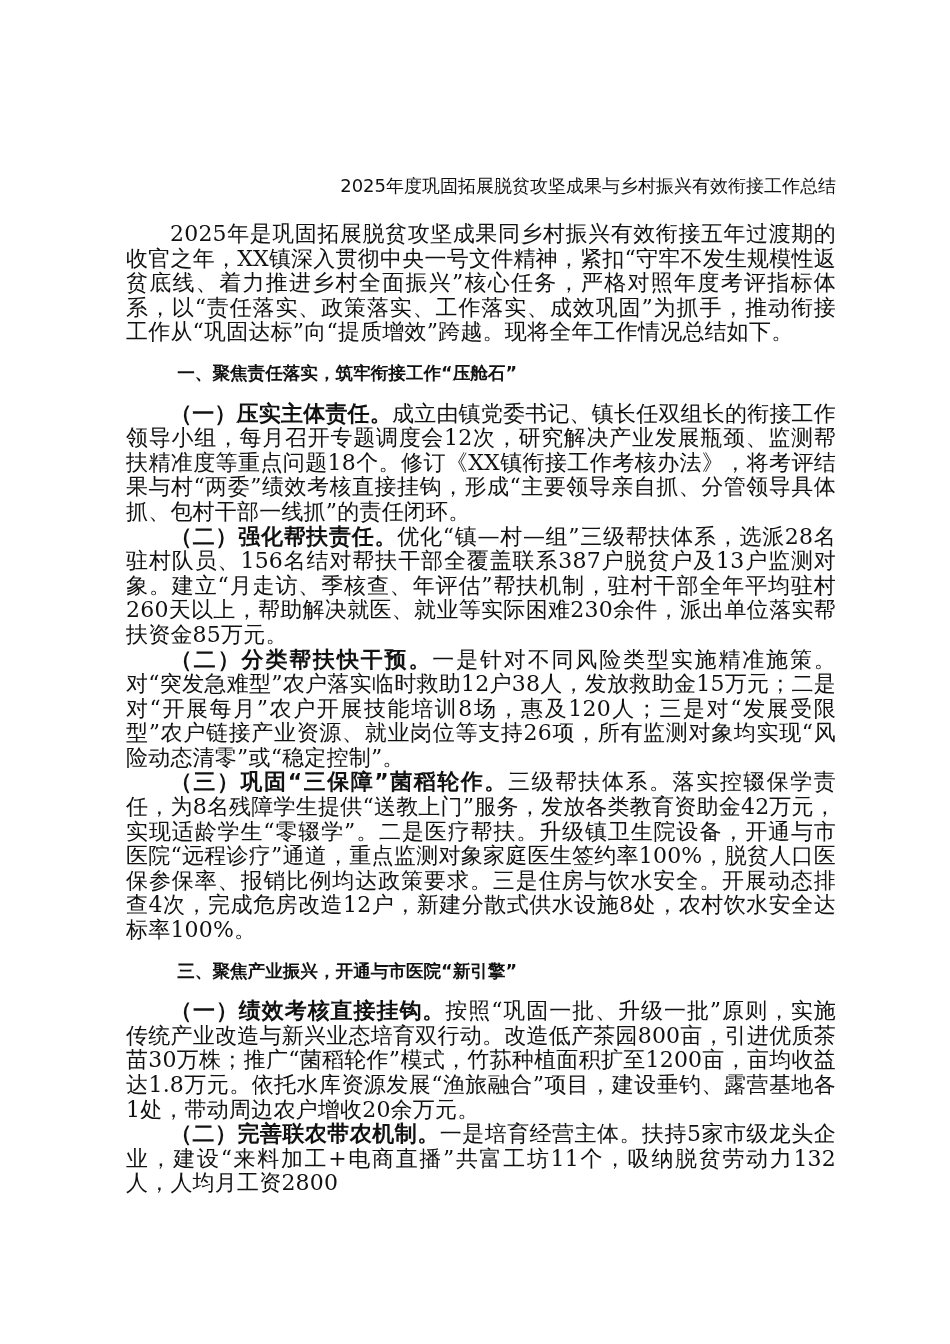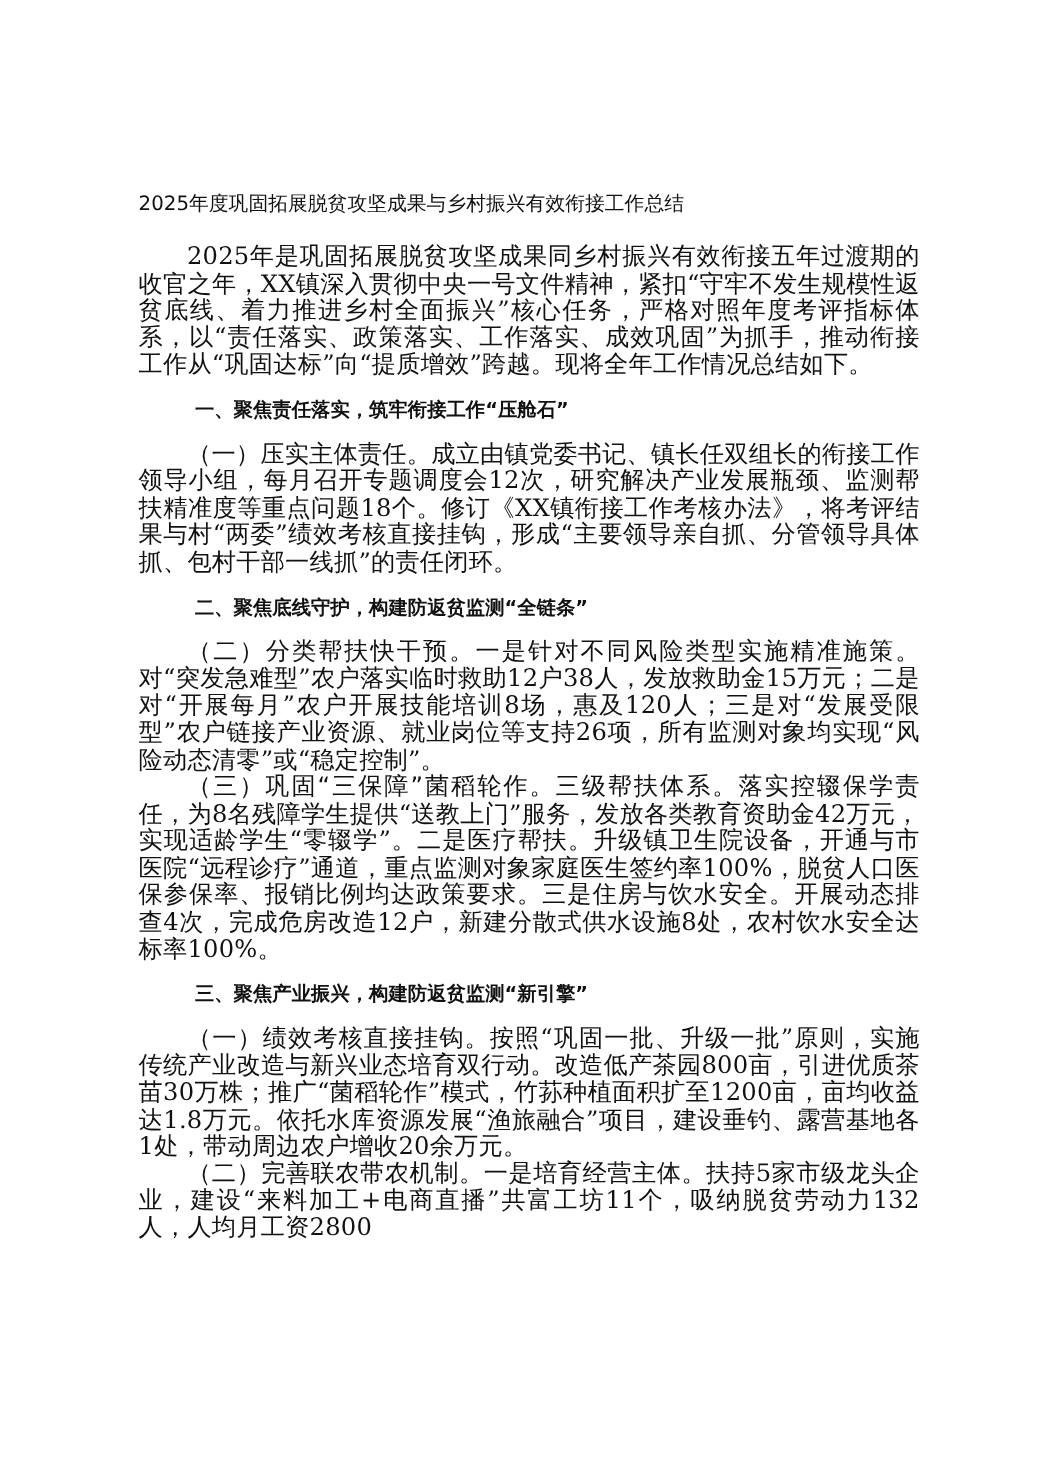--- a/index.html
+++ b/index.html
@@ -6,21 +6,21 @@
   body { width: 950px; height: 1344px; position: relative; overflow: hidden; }
   .page {
     position: absolute;
     left: 126px;
     top: 172px;
     width: 710px;
     color: #111;
     font-family: "DejaVu Serif", "Liberation Serif", serif;
   }
   .title {
-    text-align: left;
+    text-align: right;
     font-family: "DejaVu Sans", "Liberation Sans", sans-serif;
     font-size: 18px;
     line-height: 28px;
     margin: 0 0 22px 0;
     letter-spacing: 0;
   }
   .para {
     font-size: 22px;
     line-height: 24.6px;
     text-indent: 2em;
@@ -30,35 +30,35 @@
   }
   .heading {
     font-size: 17.6px;
     line-height: 24.6px;
     text-indent: 2em;
     margin: 16px;
     font-weight: bold;
     font-family: "DejaVu Sans", "Liberation Sans", sans-serif;
   }
   .sub {
-    font-weight: normal;
+    font-weight: bold;
     font-family: "DejaVu Sans", "Liberation Sans", sans-serif;
   }
 </style>
 </head>
 <body>
 
 <div class="page">
   <div class="title">2025年度巩固拓展脱贫攻坚成果与乡村振兴有效衔接工作总结</div>
 
   <p class="para">2025年是巩固拓展脱贫攻坚成果同乡村振兴有效衔接五年过渡期的收官之年，XX镇深入贯彻中央一号文件精神，紧扣“守牢不发生规模性返贫底线、着力推进乡村全面振兴”核心任务，严格对照年度考评指标体系，以“责任落实、政策落实、工作落实、成效巩固”为抓手，推动衔接工作从“巩固达标”向“提质增效”跨越。现将全年工作情况总结如下。</p>
 
   <p class="heading">一、聚焦责任落实，筑牢衔接工作“压舱石”</p>
   <p class="para"><span class="sub">（一）压实主体责任。</span><span>成立由镇党委书记、镇长任双组长的衔接工作领导小组，每月召开专题调度会12次，研究解决产业发展瓶颈、监测帮扶精准度等重点问题18个。修订《XX镇衔接工作考核办法》，将考评结果与村“两委”绩效考核直接挂钩，形成“主要领导亲自抓、分管领导具体抓、包村干部一线抓”的责任闭环。</span></p>
+  <p class="para"><span class="sub">（二）强化帮扶责任。</span><span>优化“镇—村—组”三级帮扶体系，选派28名驻村队员、156名结对帮扶干部全覆盖联系387户脱贫户及13户监测对象。建立“月走访、季核查、年评估”帮扶机制，驻村干部全年平均驻村260天以上，帮助解决就医、就业等实际困难230余件，派出单位落实帮扶资金85万元。</span></p>
 
-  <p class="heading">二、聚焦底线守护，构建防返贫监测“全链条”</p>
   <p class="para"><span class="sub">（二）分类帮扶快干预。</span><span>一是针对不同风险类型实施精准施策。对“突发急难型”农户落实临时救助12户38人，发放救助金15万元；二是对“开展每月”农户开展技能培训8场，惠及120人；三是对“发展受限型”农户链接产业资源、就业岗位等支持26项，所有监测对象均实现“风险动态清零”或“稳定控制”。</span></p>
   <p class="para"><span class="sub">（三）巩固“三保障”菌稻轮作。</span><span>三级帮扶体系。落实控辍保学责任，为8名残障学生提供“送教上门”服务，发放各类教育资助金42万元，实现适龄学生“零辍学”。二是医疗帮扶。升级镇卫生院设备，开通与市医院“远程诊疗”通道，重点监测对象家庭医生签约率100%，脱贫人口医保参保率、报销比例均达政策要求。三是住房与饮水安全。开展动态排查4次，完成危房改造12户，新建分散式供水设施8处，农村饮水安全达标率100%。</span></p>
 
-  <p class="heading">三、聚焦产业振兴，构建防返贫监测“新引擎”</p>
+  <p class="heading">三、聚焦产业振兴，开通与市医院“新引擎”</p>
   <p class="para"><span class="sub">（一）绩效考核直接挂钩。</span><span>按照“巩固一批、升级一批”原则，实施传统产业改造与新兴业态培育双行动。改造低产茶园800亩，引进优质茶苗30万株；推广“菌稻轮作”模式，竹荪种植面积扩至1200亩，亩均收益达1.8万元。依托水库资源发展“渔旅融合”项目，建设垂钓、露营基地各1处，带动周边农户增收20余万元。</span></p>
   <p class="para"><span class="sub">（二）完善联农带农机制。</span><span>一是培育经营主体。扶持5家市级龙头企业，建设“来料加工+电商直播”共富工坊11个，吸纳脱贫劳动力132人，人均月工资2800</span></p>
 </div>
 
 </body></html>

